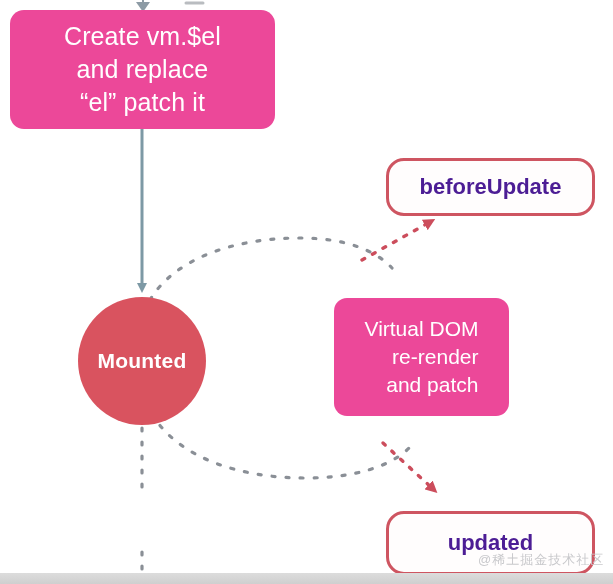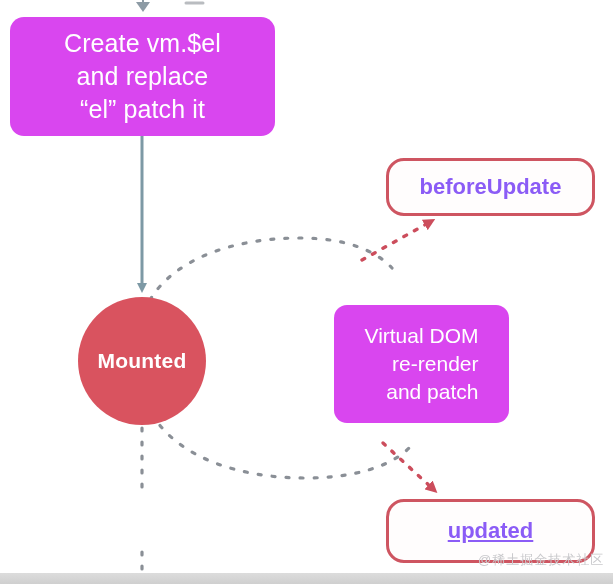--- a/index.html
+++ b/index.html
@@ -30,25 +30,24 @@
   .node {
     position: absolute;
     box-sizing: border-box;
     display: flex;
     align-items: center;
     justify-content: center;
     text-align: center;
   }
 
   .green-box {
-    background: #d946ef;
+    background: #ec4899;
     border-radius: 14px;
     color: #ffffff;
     line-height: 1.32;
-    margin-top: 7px;
   }
 
   #node-create-el {
     left: 10px;
     top: 10px;
     width: 265px;
     height: 119px;
     font-size: 25px;
     letter-spacing: 0.1px;
   }
@@ -73,38 +72,37 @@
     color: #ffffff;
     font-size: 21px;
     font-weight: bold;
     letter-spacing: 0.2px;
   }
 
   .hook-box {
     background: #fffdfd;
     border: 3px solid #ce5561;
     border-radius: 18px;
-    color: #8b5cf6;
+    color: #4c1d95;
     font-size: 22px;
     font-weight: bold;
   }
 
   #node-before-update {
     left: 386px;
     top: 158px;
     width: 209px;
     height: 58px;
   }
 
   #node-updated {
     left: 386px;
-    top: 499px;
+    top: 511px;
     width: 209px;
     height: 64px;
-    text-decoration: underline;
   }
 
   #label-when-data-changes {
     position: absolute;
     left: 226px;
     top: 212px;
     width: 155px;
     text-align: center;
     color: #7d8b95;
     font-size: 20px;

